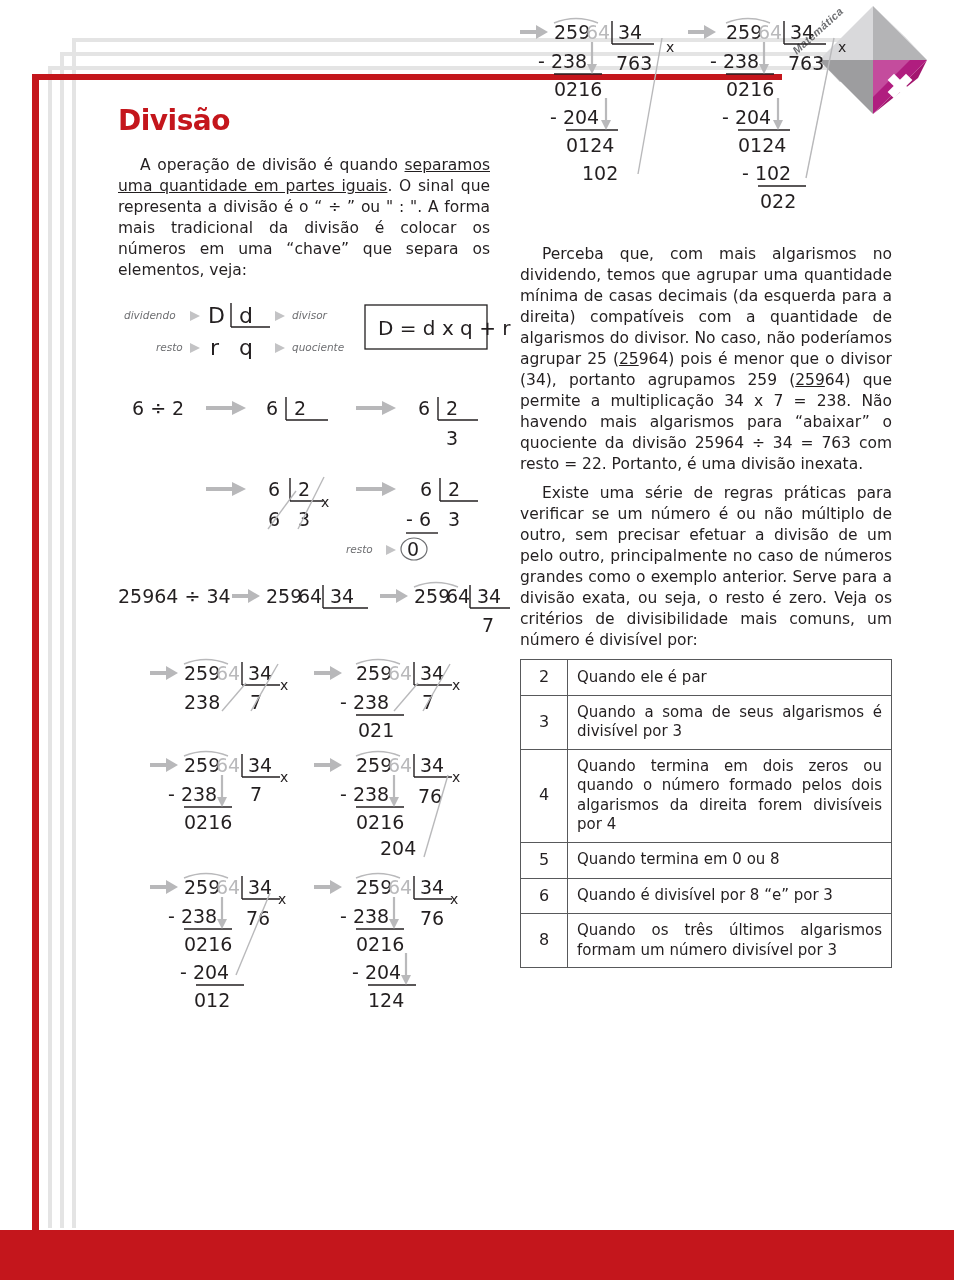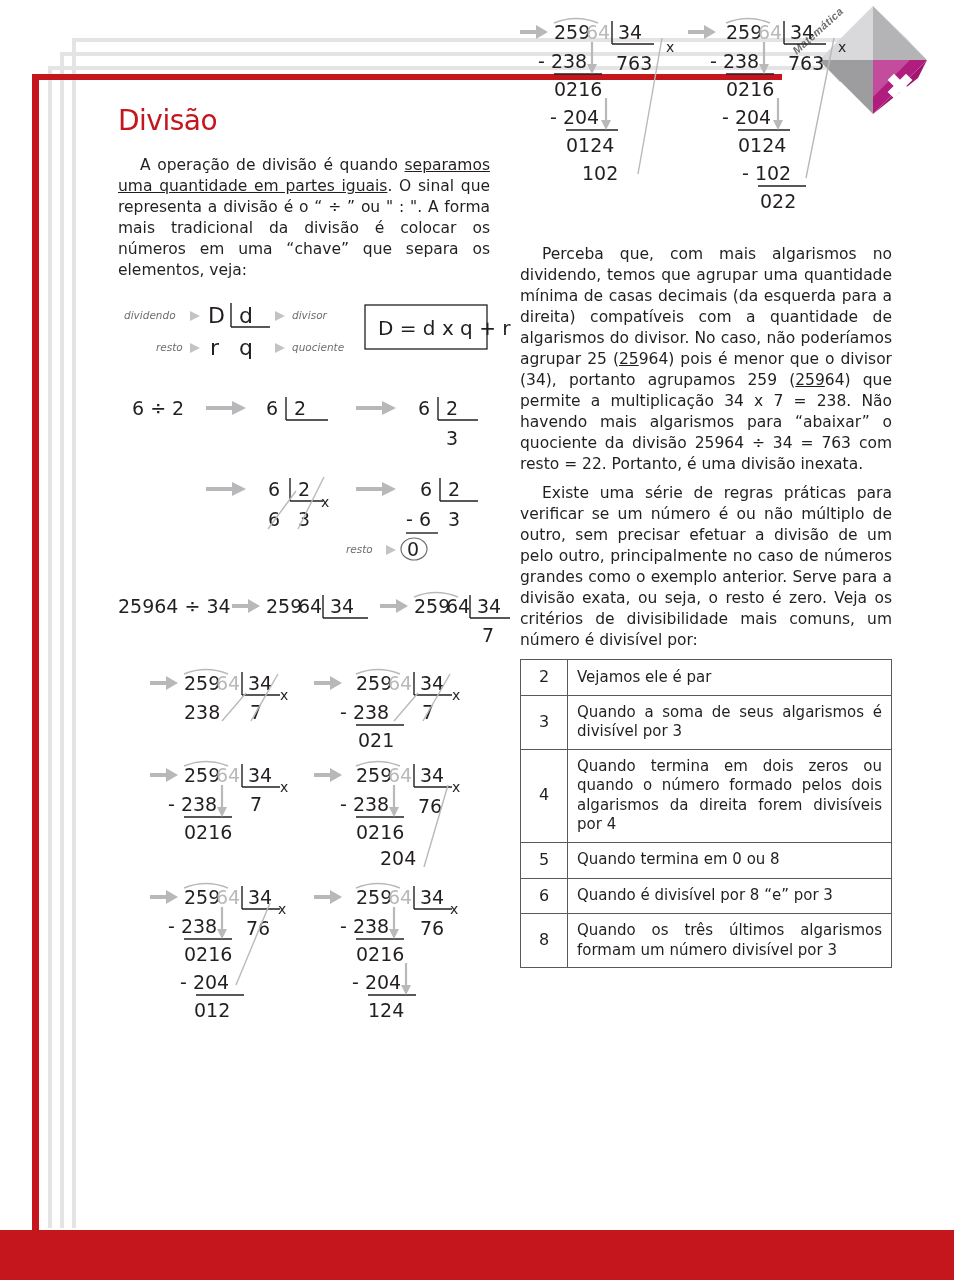--- a/index.html
+++ b/index.html
@@ -27,21 +27,21 @@
     letter-spacing:.4px;white-space:nowrap;
   }
 
   
   .col{position:absolute;top:104px;width:372px;}
   .col-left{left:118px;}
   .col-right{left:520px;top:104px;}
 
   h1.title{
     font-family:"DejaVu Sans",sans-serif;
-    font-size:28px;font-weight:normal;color:#c4161c;
+    font-size:28px;font-weight:bold;color:#c4161c;
     margin:0 0 18px 0;letter-spacing:-0.5px;
   }
   p.body{
     margin:8px 0 2px 0;font-size:15.5px;line-height:1.355;
     text-align:justify;text-indent:22px;
     font-family:"DejaVu Sans",sans-serif;
     -webkit-hyphens:none;hyphens:none;
   }
   .u{text-decoration:underline;}
   .lbl{font-size:10.5px;font-style:italic;color:#6d6e71;font-family:"DejaVu Sans",sans-serif;}
@@ -192,21 +192,21 @@
         <text x="330" y="63" class="s-num">3</text>
         <line x1="288" y1="70" x2="320" y2="70" class="ln"></line>
         <text x="228" y="90" style="font-size:10.5px;font-style:italic;fill:#6d6e71;">resto</text>
         <polygon points="268,82 278,87 268,92" fill="#c3c3c5"></polygon>
         <ellipse cx="296" cy="86" rx="13" ry="11" fill="none" stroke="#6d6e71" stroke-width="1.2"></ellipse>
         <text x="289" y="93" class="s-num">0</text>
       </svg>
     </div>
 
 
-    <div style="position:relative;height:76px;margin-top:28px;text-align:center;">
+    <div style="position:relative;height:76px;margin-top:18px;text-align:center;">
       <svg width="372" height="76" viewBox="0 0 372 76">
         <text x="0" y="26" class="s-num">25964 ÷ 34</text>
         <g>
           <rect x="114" y="17" width="16" height="4" fill="#b8b8ba"></rect>
             <polygon points="130,12 142,19 130,26" fill="#b8b8ba"></polygon>
         </g>
         <text x="148" y="26" class="s-num">259</text>
         <text x="180" y="26" class="s-num">64</text>
         <line x1="205" y1="8" x2="205" y2="31" class="ln"></line>
           <line x1="205" y1="31" x2="250" y2="31" class="ln"></line>
@@ -414,21 +414,21 @@
     </div>
 
     <p class="body" style="margin-top:52px;"><span>Perceba que, com mais algarismos no dividendo, temos que agrupar uma quantidade mínima de casas decimais (da esquerda para a direita) compatíveis com a quantidade de algarismos do divisor. No caso, não poderíamos agrupar 25 (</span><span class="u">25</span><span>964) pois é menor que o divisor (34), portanto agrupamos 259 (</span><span class="u">259</span><span>64) que permite a multiplicação 34 x 7 = 238. Não havendo mais algarismos para “abaixar” o quociente da divisão 25964 ÷ 34 = 763 com resto = 22. Portanto, é uma divisão inexata.</span></p>
 
     <p class="body">Existe uma série de regras práticas para verificar se um número é ou não múltiplo de outro, sem precisar efetuar a divisão de um pelo outro, principalmente no caso de números grandes como o exemplo anterior. Serve para a divisão exata, ou seja, o resto é zero. Veja os critérios de divisibilidade mais comuns, um número é divisível por:</p>
 
     <table class="crit">
       <tbody>
         <tr>
           <td class="k">2</td>
-          <td>Vejamos ele é par</td>
+          <td>Quando ele é par</td>
         </tr>
         <tr>
           <td class="k">3</td>
           <td>Quando a soma de seus algarismos é divisível por 3</td>
         </tr>
         <tr>
           <td class="k">4</td>
           <td>Quando termina em dois zeros ou quando o número formado pelos dois algarismos da direita forem divisíveis por 4</td>
         </tr>
         <tr>

